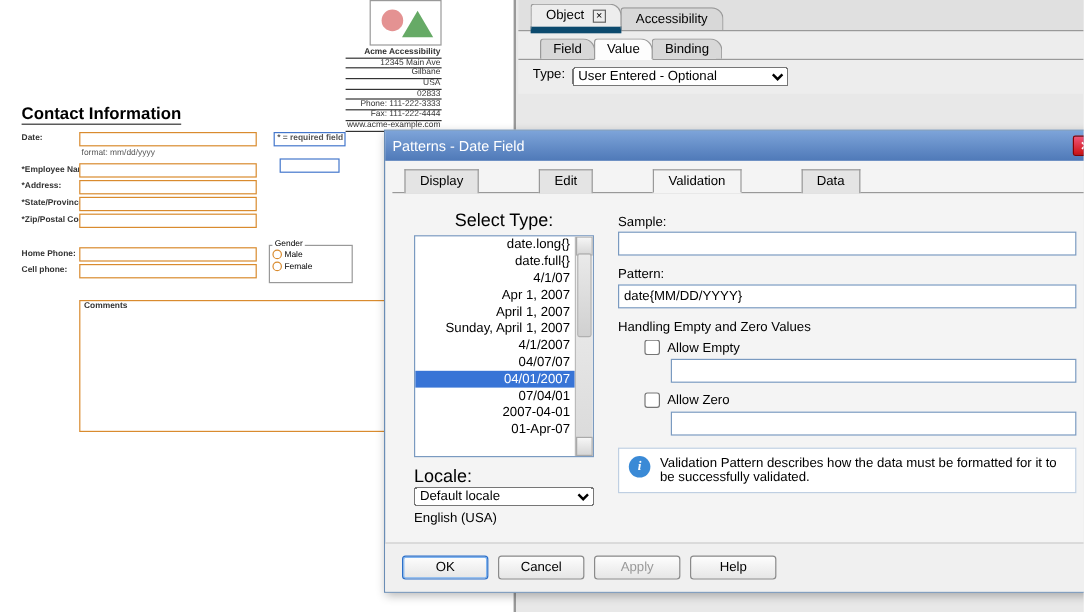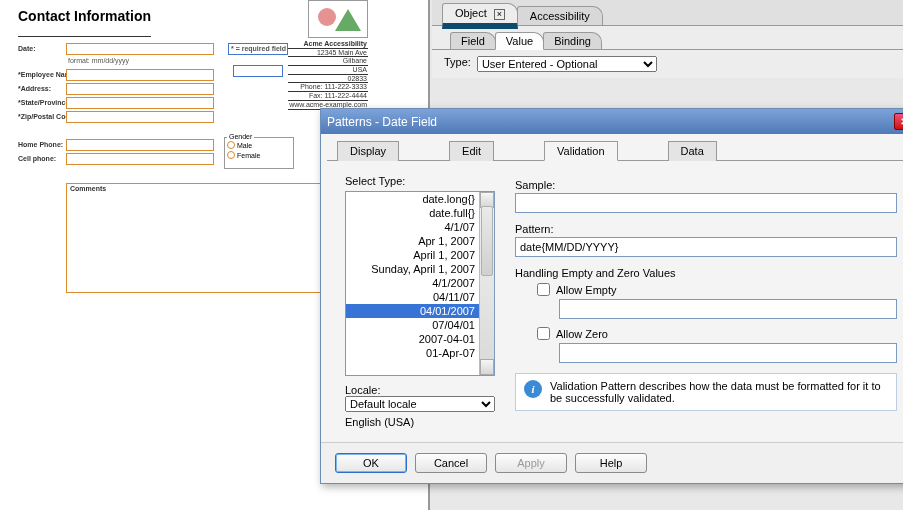--- a/index.html
+++ b/index.html
@@ -8,21 +8,21 @@
 
 .form-canvas { position: absolute; left: 0; top: 0; width: 430px; height: 510px; background: #fff; border-right: 2px solid #999; }
 .page { padding: 8px 18px; position: relative; }
 
 .logo-box { position: absolute; top: 0; right: 60px; width: 60px; height: 38px; border: 1px solid #999; background: linear-gradient(135deg,#fff,#fff); display:flex; align-items:center; justify-content:center; }
 .logo-box svg { width: 50px; height: 32px; }
 
 .addr { position: absolute; top: 40px; right: 60px; text-align: right; font-size: 7px; line-height: 1.1; color: #333; }
 .addr div { border-bottom: 1px solid #333; padding: 0 1px; }
 
-.hdr { font-weight: bold; font-size: 14px; border-bottom: 1px solid #333; display: inline-block; padding-bottom: 12px; }
+.hdr { font-weight: bold; font-size: 14px; margin-top: 78px; border-bottom: 1px solid #333; display: inline-block; padding-bottom: 1px; }
 .fld-label { position: absolute; font-size: 7px; font-weight: bold; color: #333; }
 .fld-box { border: 1px solid #d98b2e; background: #fff; position: absolute; height: 12px; }
 
 .hint { position: absolute; font-size: 7px; color: #555; }
 .comments { border: 1px solid #d98b2e; position: absolute; }
 
 
 .properties { position: absolute; left: 432px; top: 0; right: 0; background: #ececec; }
 .tabstrip { display: flex; align-items: center; border-bottom: 1px solid #999; padding: 4px 10px 0 10px; background: #e0e0e0; position: relative; height: 26px;}
 .tab { padding: 3px 12px; font-size: 11px; border: 1px solid #999; border-bottom: none; border-radius: 3px 10px 0 0; margin-right: -1px; background: #d8d8d8; position: relative; top: 1px; }
@@ -41,21 +41,21 @@
 .titlebar { background: linear-gradient(#7da4d9,#4f79b8); color: #fff; font-size: 12px; padding: 4px 6px; display:flex; align-items:center; justify-content:space-between; }
 .titlebar .title { font-weight: normal; }
 .winbtn { width: 21px; height: 17px; background: linear-gradient(#e57,#c11); border: 1px solid #8a0000; border-radius: 2px; display:flex;align-items:center;justify-content:center; color:#fff; font-weight:bold; font-size:10px;}
 .dlgbody { padding: 6px 6px 0 6px; }
 .dlgtabs { display: flex; border-bottom: 1px solid #999; padding-left: 10px; gap: 48px;}
 .dtab { padding: 3px 12px; border: 1px solid #999; border-bottom: none; background: #e4e4e4; font-size: 11px; margin-right: 2px; position:relative; top:1px;}
 .dtab.active { background: #f4f4f4; border-bottom: 1px solid #f4f4f4; }
 .dlgcontent { padding: 14px 18px; display: grid; grid-template-columns: 150px 1fr; gap: 10px 20px; }
 
 .leftcol { display:flex; flex-direction:column; }
-.leftcol label { font-size: 11px; margin-bottom: 4px;}
+.leftcol label { font-size: 15px; margin-bottom: 4px; text-align: center;}
 .listbox { border: 1px solid #7a9ac0; background:#fff; height: 185px; overflow:hidden; display:flex; }
 .listitems { flex:1; overflow:hidden;text-align:right; }
 .listitems div { padding: 1px 4px; font-size: 11px; white-space: nowrap; }
 .listitems div.sel { background: #3874d6; color: #fff; }
 .sbar { width: 15px; background: linear-gradient(#f2f2f2,#d9d9d9); border-left:1px solid #bbb; position:relative;}
 .sbar::before,.sbar::after{content:"";position:absolute;left:0;right:0;height:14px;background:linear-gradient(#f6f6f6,#d6d6d6);border:1px solid #aaa;}
 .sbar::before{top:0;} .sbar::after{bottom:0;}
 .sbar .thumb{position:absolute;top:14px;left:1px;right:1px;height:70px;background:linear-gradient(#eaeaea,#d0d0d0);border:1px solid #b0b0b0;border-radius:2px;}
 .localeRow { margin-top: 8px; }
 .localeRow select { width: 100%; font-size: 11px; }
@@ -189,21 +189,21 @@
         <label>Select Type:</label>
         <div class="listbox">
           <div class="listitems" id="typelist">
               <div>date.long{}</div>
               <div>date.full{}</div>
               <div>4/1/07</div>
               <div>Apr 1, 2007</div>
               <div>April 1, 2007</div>
               <div>Sunday, April 1, 2007</div>
               <div>4/1/2007</div>
-              <div>04/11/07</div>
+              <div>04/07/07</div>
               <div class="sel">04/01/2007</div>
               <div>07/04/01</div>
               <div>2007-04-01</div>
               <div>01-Apr-07</div>
             </div>
           <div class="sbar">
               <div class="thumb"></div>
             </div>
         </div>
         <div class="localeRow">

